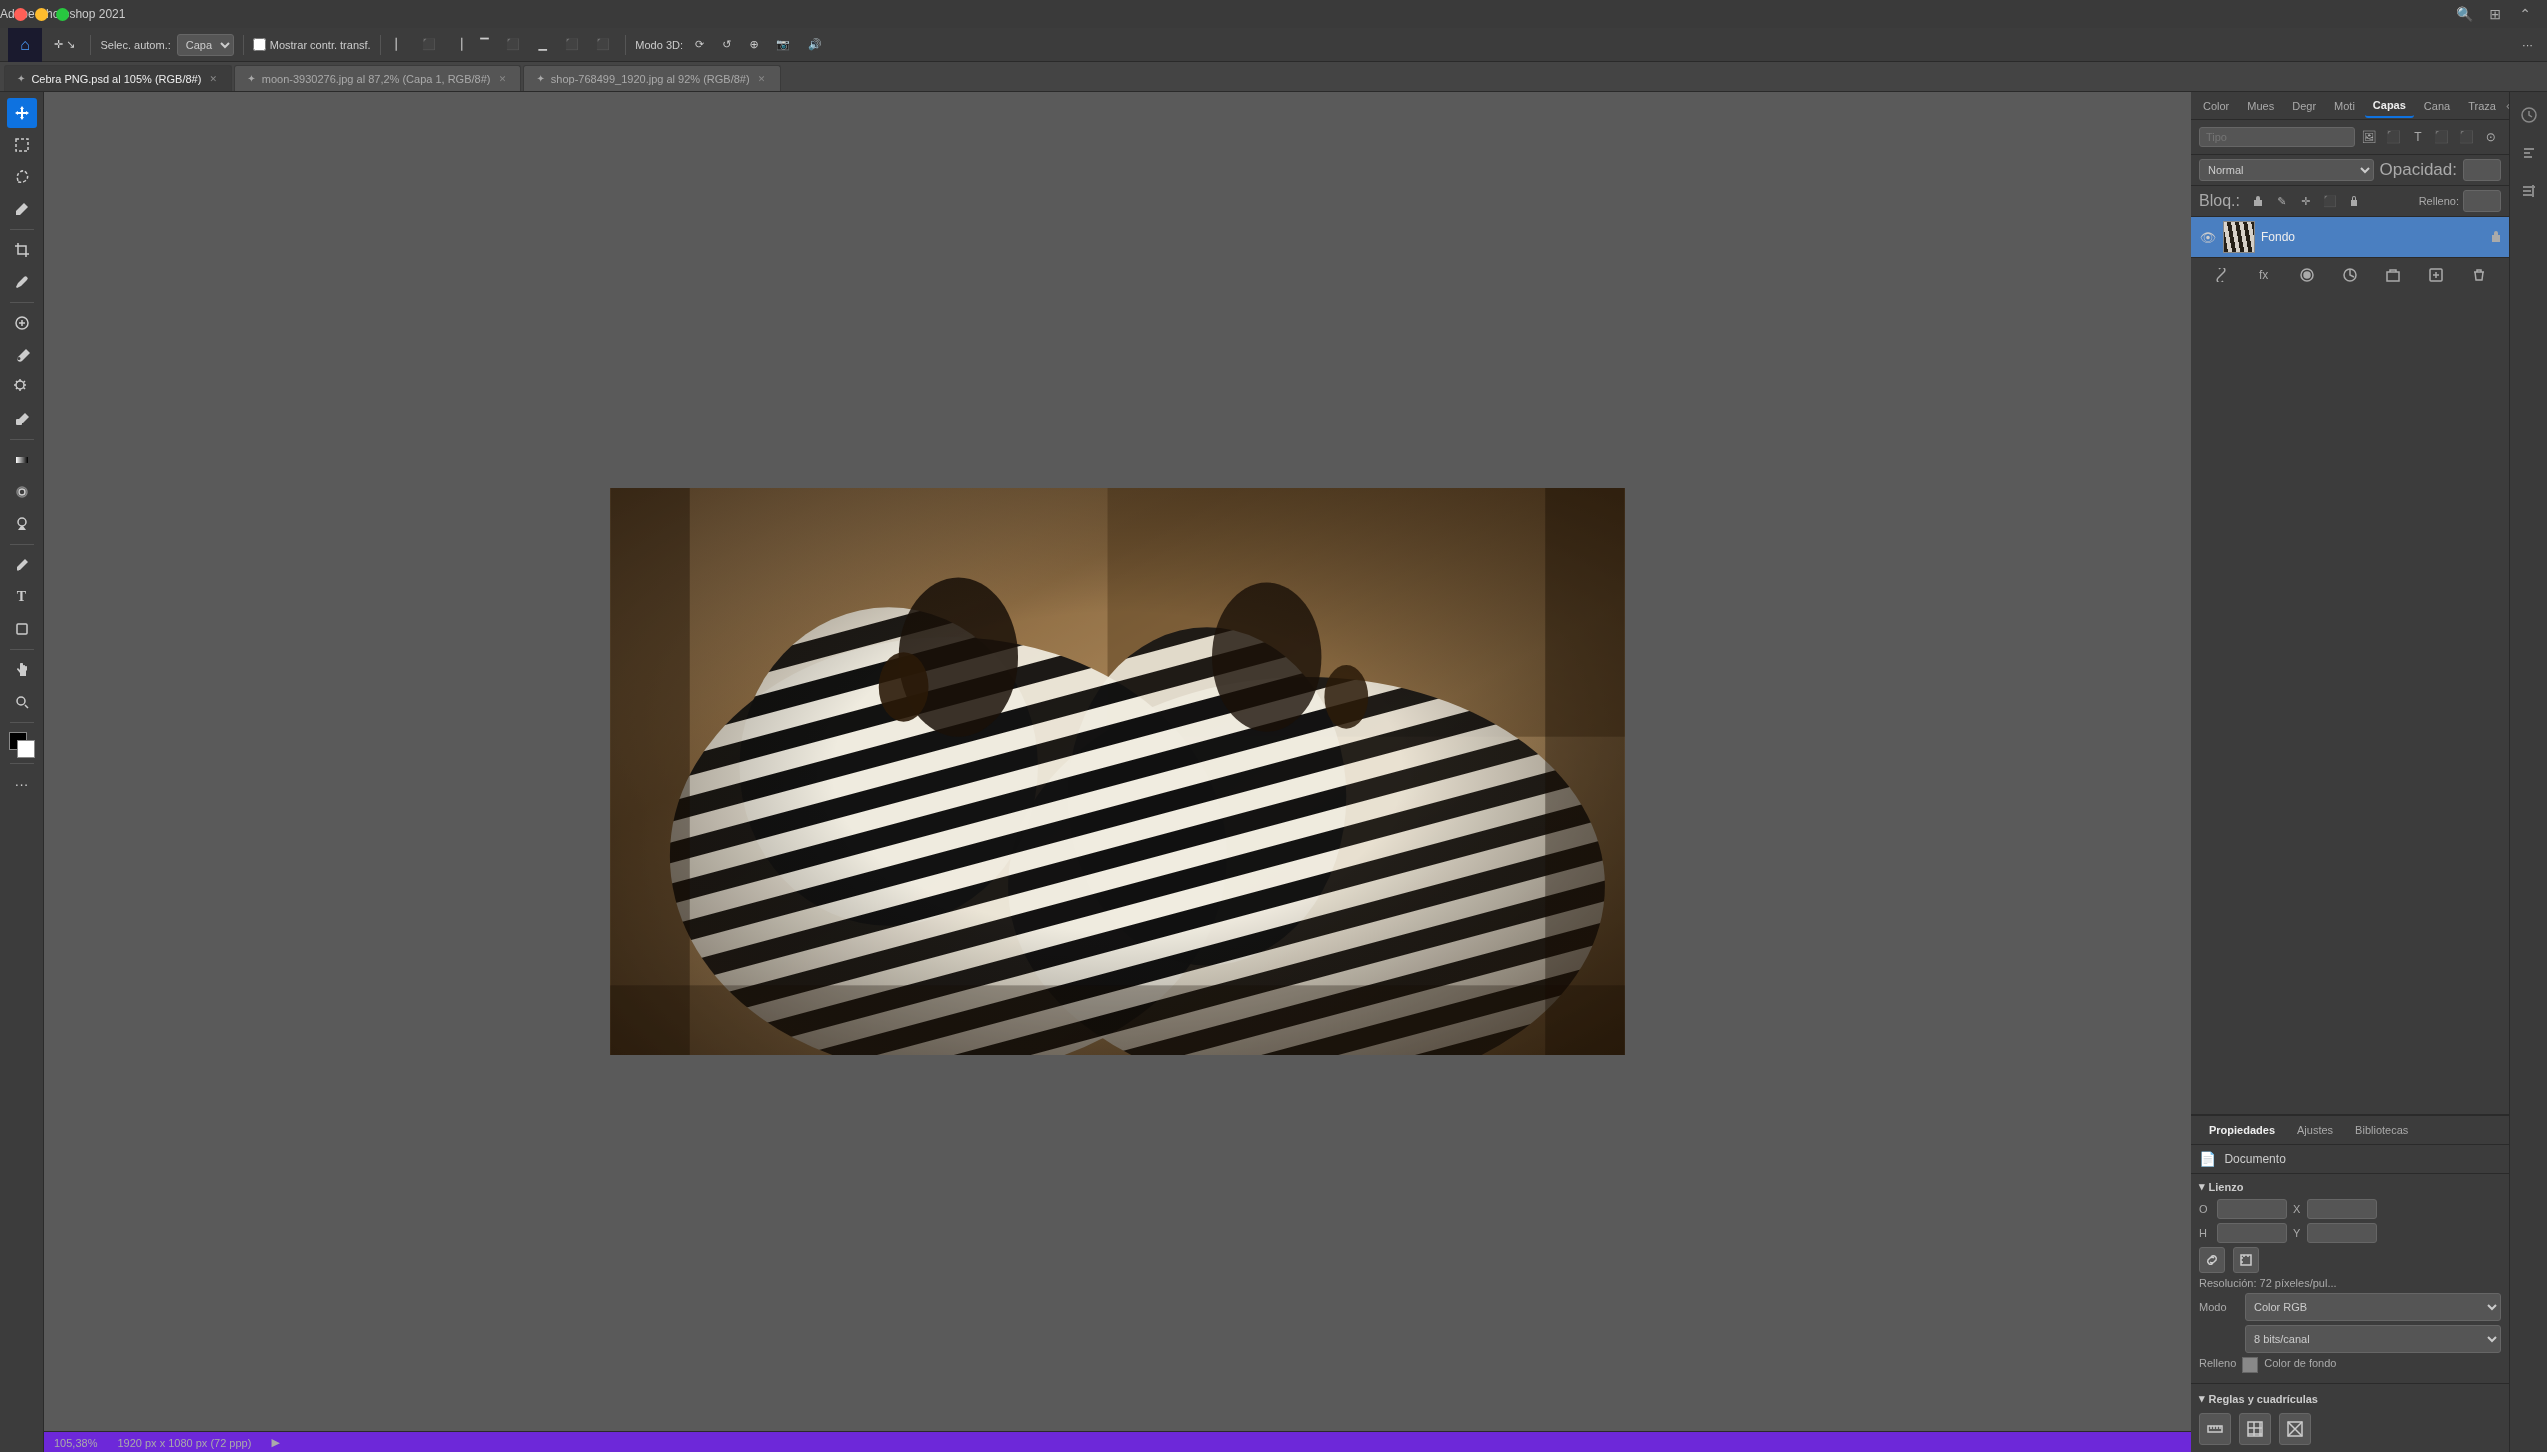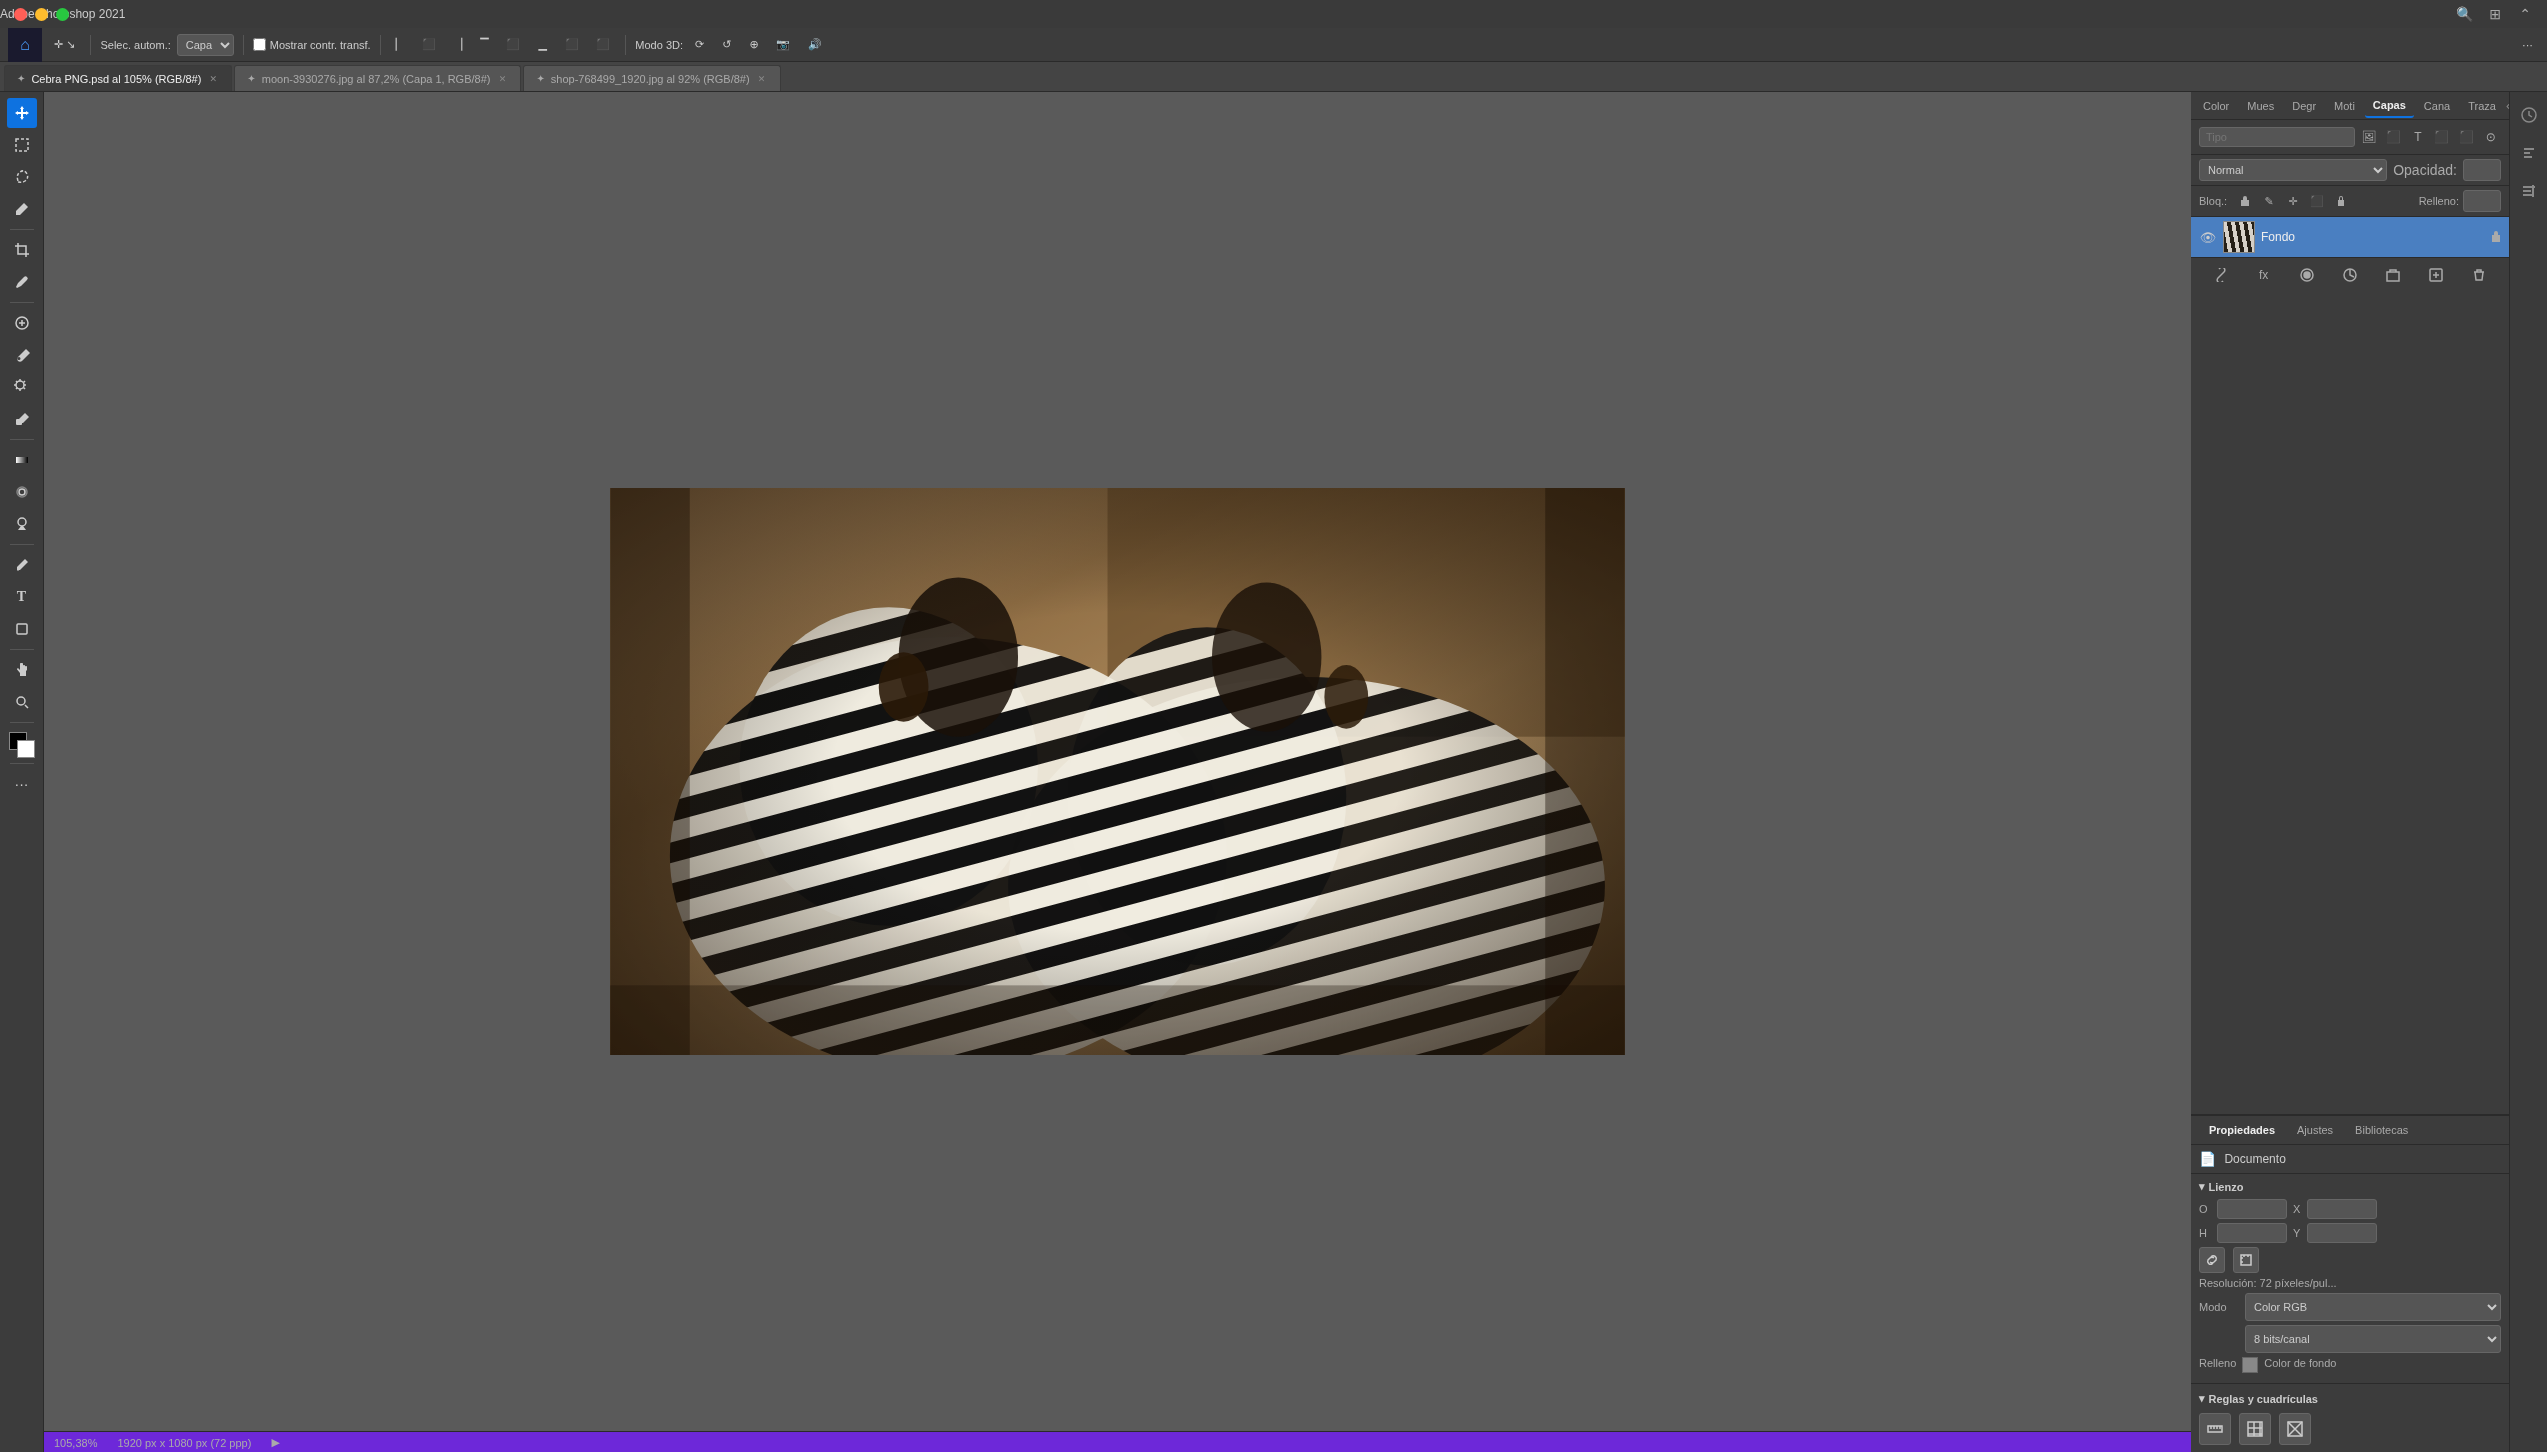--- a/index.html
+++ b/index.html
@@ -327,21 +327,21 @@
       height: 22px;
       background: #555;
       border: 1px solid #666;
       color: #ccc;
       font-size: 11px;
       border-radius: 3px;
       padding: 0 4px;
     }
     .opacity-label {
       color: #aaa;
-      font-size: 14px;
+      font-size: 17px;
       text-align: center;
     }
     .opacity-value {
       width: 38px;
       height: 22px;
       background: #555;
       border: 1px solid #666;
       color: #ccc;
       font-size: 11px;
       border-radius: 3px;
@@ -352,21 +352,21 @@
     .lock-row {
       padding: 4px 8px;
       display: flex;
       align-items: center;
       gap: 4px;
       flex-shrink: 0;
       border-bottom: 1px solid #2a2a2a;
     }
     .lock-label {
       color: #aaa;
-      font-size: 11px;
+      font-size: 16px;
       margin-right: 4px;
     }
     .lock-icon-btn {
       width: 20px;
       height: 20px;
       background: transparent;
       border: none;
       color: #aaa;
       cursor: pointer;
       display: flex;

